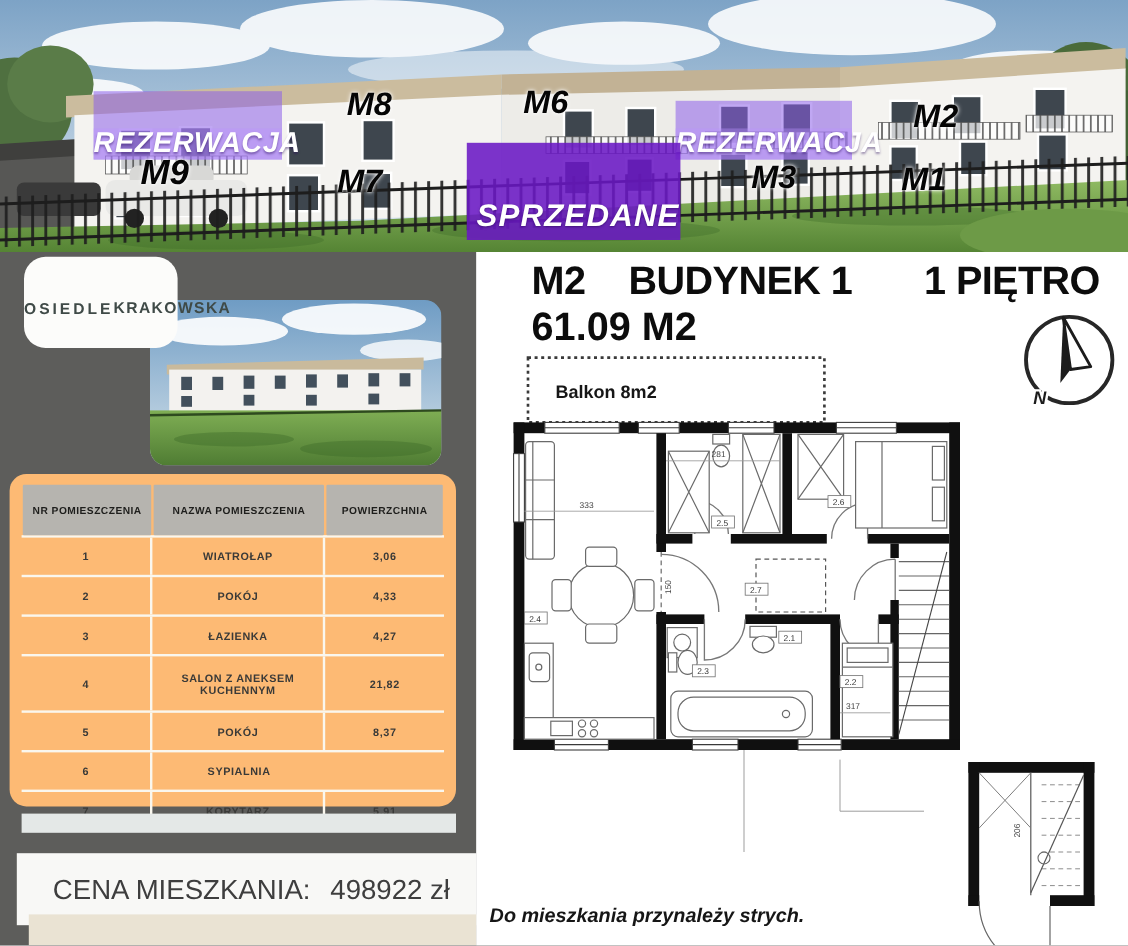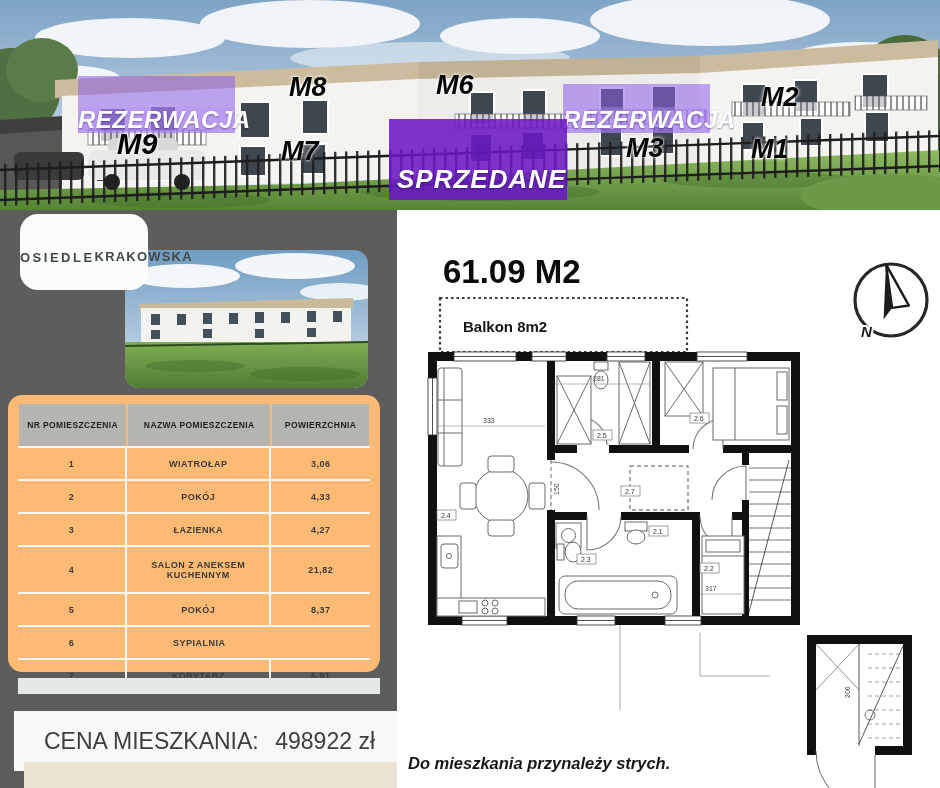--- a/index.html
+++ b/index.html
@@ -291,20 +291,23 @@
     <div class="band"></div>
     <div class="price-bar">
       <span class="price-label">CENA MIESZKANIA:</span>
       <span class="price-value">498922 zł</span>
     </div>
     <div class="beige"></div>
   </div>
 
   <div class="right-panel">
 
+    <div class="plan-title">
+      <span class="t-unit">M2</span><span class="t-building">BUDYNEK 1</span><span class="t-floor">1 PIĘTRO</span>
+    </div>
     <div class="plan-area">61.09 M2</div>
 
     <svg class="compass" width="92" height="88" viewBox="0 0 92 88">
       <circle cx="46" cy="42" r="36" fill="none" stroke="#272727" stroke-width="3.2"></circle>
       <g transform="rotate(-8 46 42)">
         <polygon points="46,6 36,60 46,50" fill="#1c1c1c"></polygon>
         <polygon points="46,6 63,50 46,50" fill="#ffffff" stroke="#1c1c1c" stroke-width="2.4" stroke-linejoin="round"></polygon>
       </g>
       <text x="16" y="79" font-size="15" font-weight="bold" font-style="italic" fill="#1c1c1c" stroke="#ffffff" stroke-width="4" paint-order="stroke">N</text>
     </svg>

